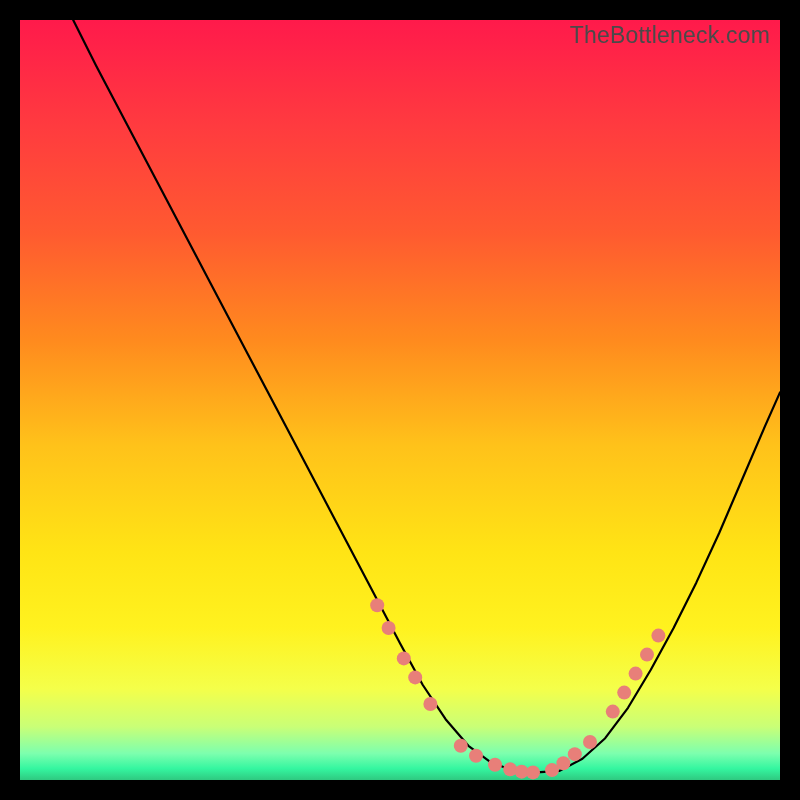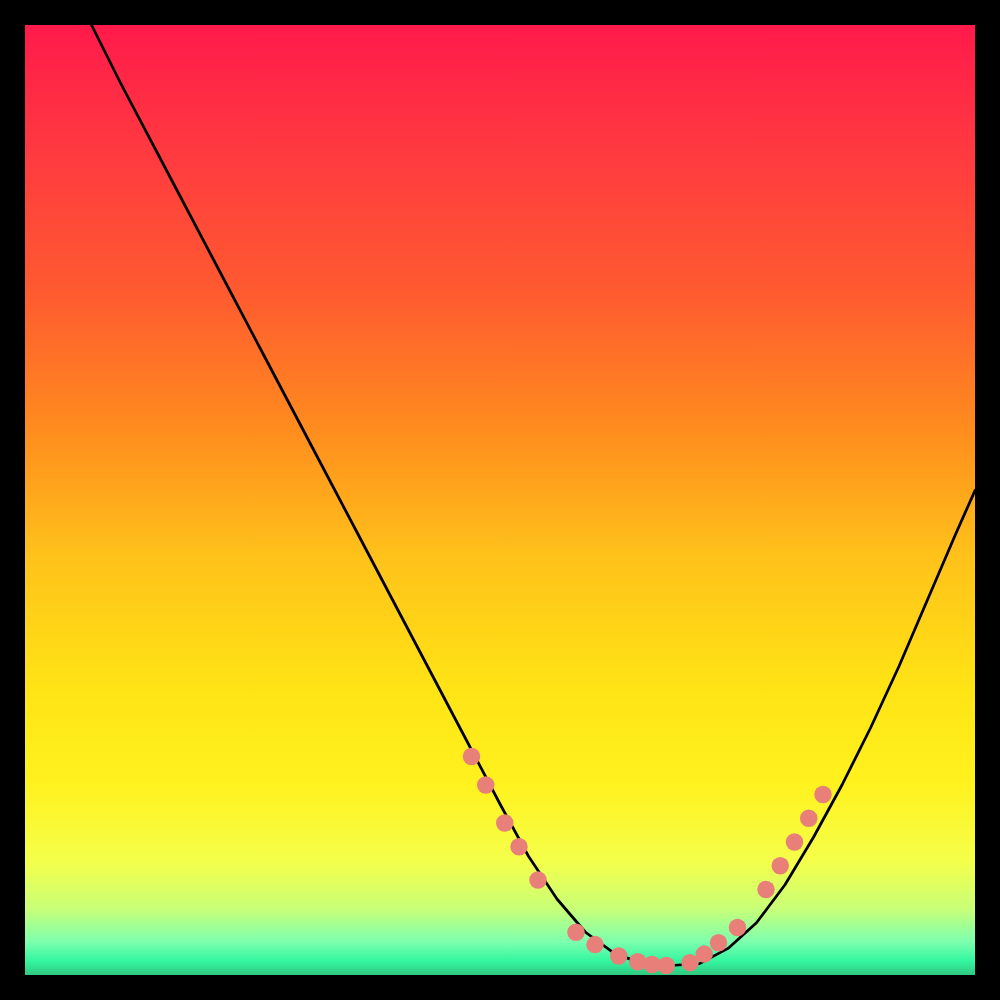--- a/index.html
+++ b/index.html
@@ -44,20 +44,21 @@
     width: 760px;
     height: 760px;
     z-index: 3;
   }
 </style>
 </head>
 <body>
 
 <div class="frame">
   <div class="plot-area" style="background: linear-gradient(rgb(255, 26, 75) 0%, rgb(255, 59, 63) 14%, rgb(255, 90, 48) 28%, rgb(255, 138, 30) 42%, rgb(255, 194, 26) 56%, rgb(255, 228, 21) 70%, rgb(255, 242, 31) 80%, rgb(244, 255, 74) 88%, rgb(201, 255, 119) 93%, rgb(125, 255, 174) 96.5%, rgb(52, 246, 160) 98.5%, rgb(47, 201, 128) 100%);"></div>
+  <div class="watermark">TheBottleneck.com</div>
   <svg class="curve-svg" viewBox="0 0 760 760" preserveAspectRatio="none">
     <path fill="none" d="M53.20 0.00 L76.00 45.60 L114.00 117.80 L152.00 190.00 L190.00 262.20 L228.00 334.40 L266.00 406.60 L304.00 478.80 L342.00 551.00 L380.00 623.20 L402.80 665.00 L425.60 699.20 L448.40 725.80 L471.20 742.52 L494.00 750.88 L516.80 752.40 L539.60 750.88 L562.40 738.72 L585.20 718.20 L608.00 687.80 L630.80 649.80 L653.60 608.00 L676.40 562.40 L699.20 513.00 L722.00 459.80 L744.80 406.60 L760.00 372.40" stroke="#000000" stroke-width="2.2" stroke-linejoin="round" stroke-linecap="round"></path>
     <g>
         <circle cx="357.20" cy="585.20" r="7" fill="#e87f79"></circle>
         <circle cx="368.60" cy="608.00" r="7" fill="#e87f79"></circle>
         <circle cx="383.80" cy="638.40" r="7" fill="#e87f79"></circle>
         <circle cx="395.20" cy="657.40" r="7" fill="#e87f79"></circle>
         <circle cx="410.40" cy="684.00" r="7" fill="#e87f79"></circle>
         <circle cx="440.80" cy="725.80" r="7" fill="#e87f79"></circle>
         <circle cx="456.00" cy="735.68" r="7" fill="#e87f79"></circle>

